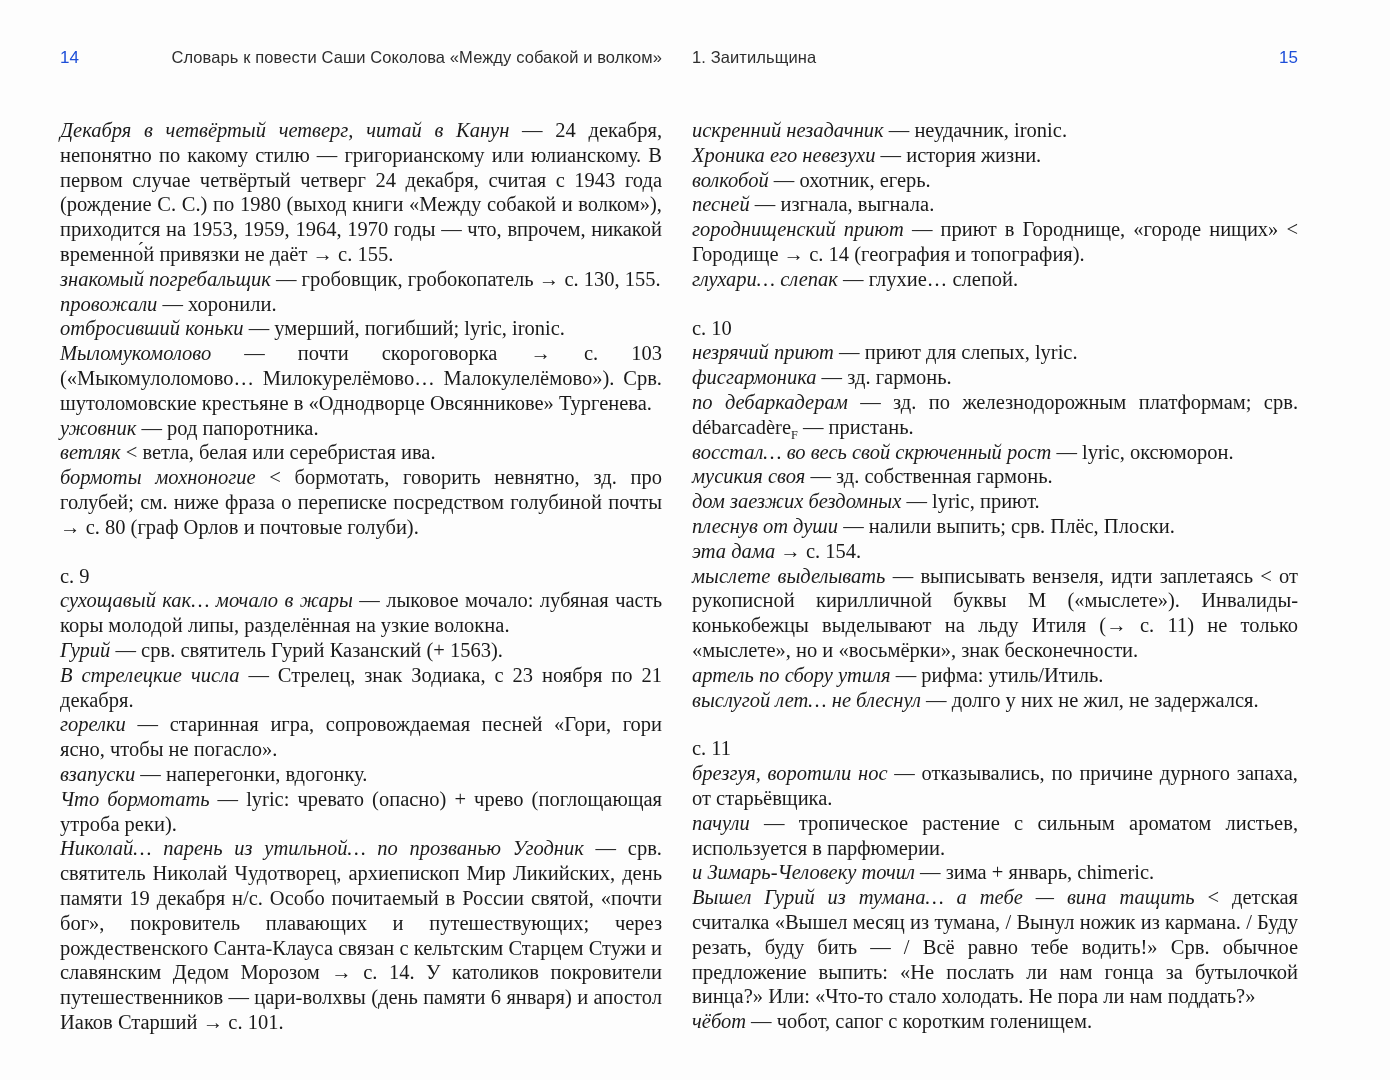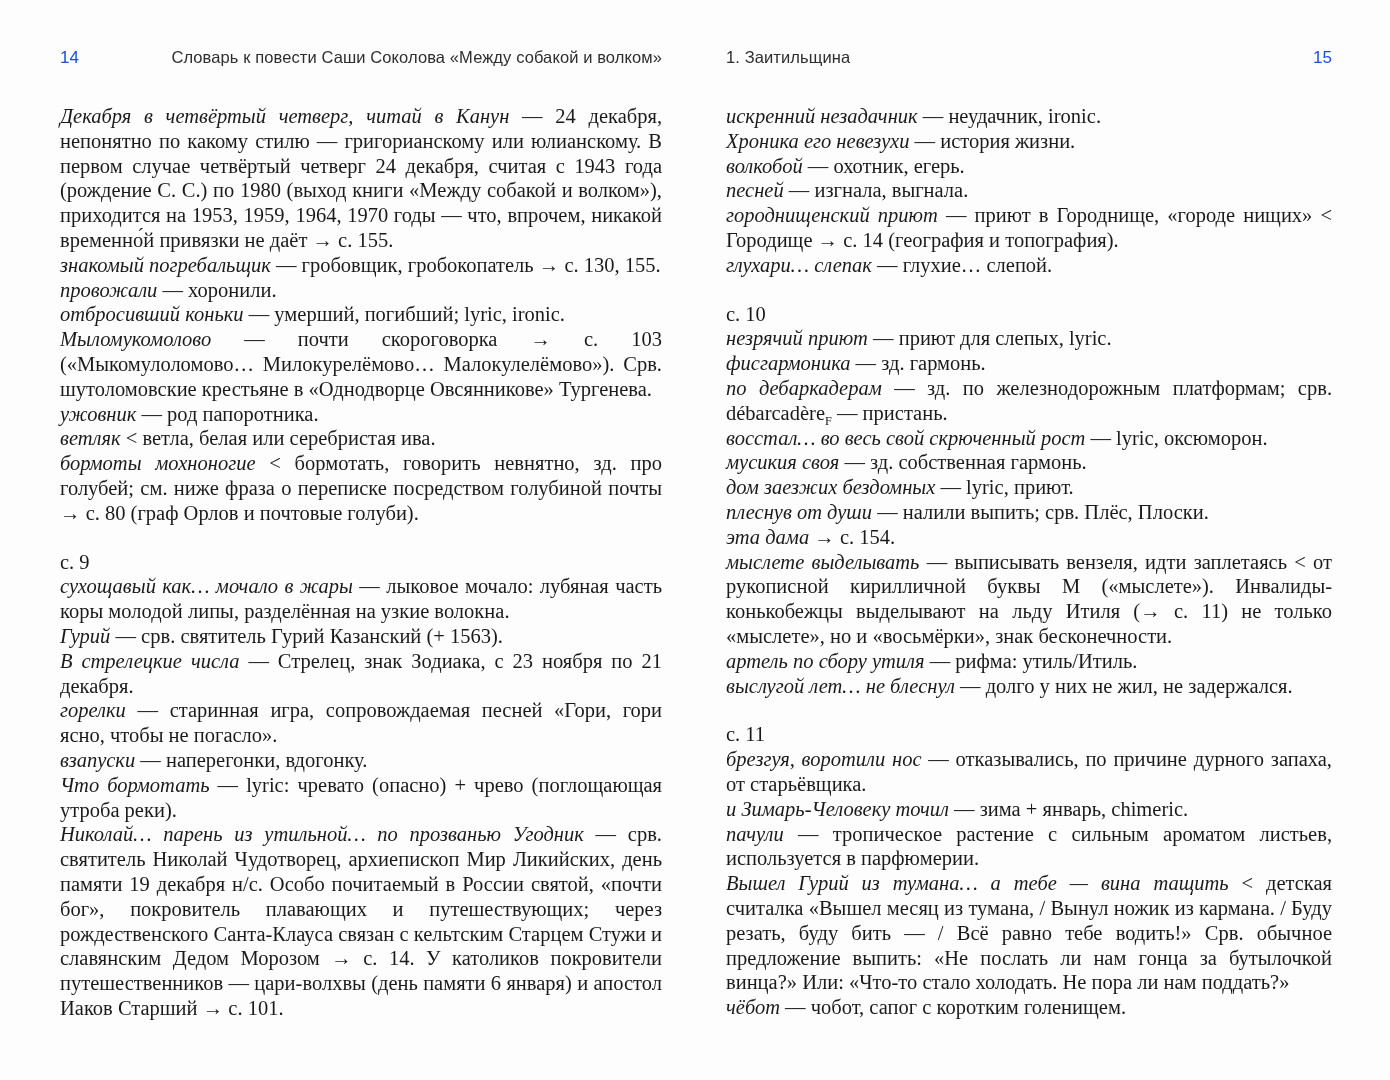--- a/index.html
+++ b/index.html
@@ -7,35 +7,35 @@
     width: 1390px;
     height: 1080px;
     background: #fdfdfd;
     position: relative;
     font-family: "Liberation Serif", serif;
     color: #1a1a1a;
     overflow: hidden;
   }
   .page { position: absolute; top: 48px; }
   .page-left  { left: 60px;  width: 602px; }
-  .page-right { left: 726px; width: 606px; }
+  .page-right { left: 692px; width: 606px; }
 
   .running-head {
     display: flex;
     justify-content: space-between;
     align-items: baseline;
     font-family: "Liberation Sans", sans-serif;
     font-size: 16.5px;
     color: #2e2e2e;
     letter-spacing: 0.1px;
   }
   .pagenum { font-family: "Liberation Sans", sans-serif; font-size: 17px; color: #1d4ed8; }
 
   .page-body {
-    margin-top: 36px;
+    margin-top: 50px;
     font-size: 20.5px;
     line-height: 24.8px;
     text-align: justify;
     hyphens: auto;
     -webkit-hyphens: auto;
   }
   .page-body p { margin: 0; }
   p.section-head { margin-top: 24px; text-align: left; }
   .head { font-style: italic; }
   sub { font-size: 0.6em; line-height: 0; vertical-align: sub; }
@@ -87,18 +87,18 @@
       <p class="entry"><span class="head">восстал… во весь свой скрюченный рост</span> <span class="body">— lyric, оксюморон.</span></p>
       <p class="entry"><span class="head">мусикия своя</span> <span class="body">— зд. собственная гармонь.</span></p>
       <p class="entry"><span class="head">дом заезжих бездомных</span> <span class="body">— lyric, приют.</span></p>
       <p class="entry"><span class="head">плеснув от души</span> <span class="body">— налили выпить; срв. Плёс, Плоски.</span></p>
       <p class="entry"><span class="head">эта дама</span> <span class="body">→ с. 154.</span></p>
       <p class="entry"><span class="head">мыслете выделывать</span> <span class="body">— выписывать вензеля, идти заплетаясь &lt; от рукописной кирилличной буквы М («мыслете»). Инвалиды-конькобежцы выделывают на льду Итиля (→ с. 11) не только «мыслете», но и «восьмёрки», знак бесконечности.</span></p>
       <p class="entry"><span class="head">артель по сбору утиля</span> <span class="body">— рифма: утиль/Итиль.</span></p>
       <p class="entry"><span class="head">выслугой лет… не блеснул</span> <span class="body">— долго у них не жил, не задержался.</span></p>
       <p class="section-head">с. 11</p>
       <p class="entry"><span class="head">брезгуя, воротили нос</span> <span class="body">— отказывались, по причине дурного запаха, от старьёвщика.</span></p>
+      <p class="entry"><span class="head">пачули</span> <span class="body">— тропическое растение с сильным ароматом листьев, используется в парфюмерии.</span></p>
       <p class="entry"><span class="head">и Зимарь-Человеку точил</span> <span class="body">— зима + январь, chimeric.</span></p>
-      <p class="entry"><span class="head">пачули</span> <span class="body">— тропическое растение с сильным ароматом листьев, используется в парфюмерии.</span></p>
       <p class="entry"><span class="head">Вышел Гурий из тумана… а тебе — вина тащить</span> <span class="body">&lt; детская считалка «Вышел месяц из тумана, / Вынул ножик из кармана. / Буду резать, буду бить — / Всё равно тебе водить!» Срв. обычное предложение выпить: «Не послать ли нам гонца за бутылочкой винца?» Или: «Что-то стало холодать. Не пора ли нам поддать?»</span></p>
       <p class="entry"><span class="head">чёбот</span> <span class="body">— чобот, сапог с коротким голенищем.</span></p>
     </div>
 </section>
 
 </body></html>

